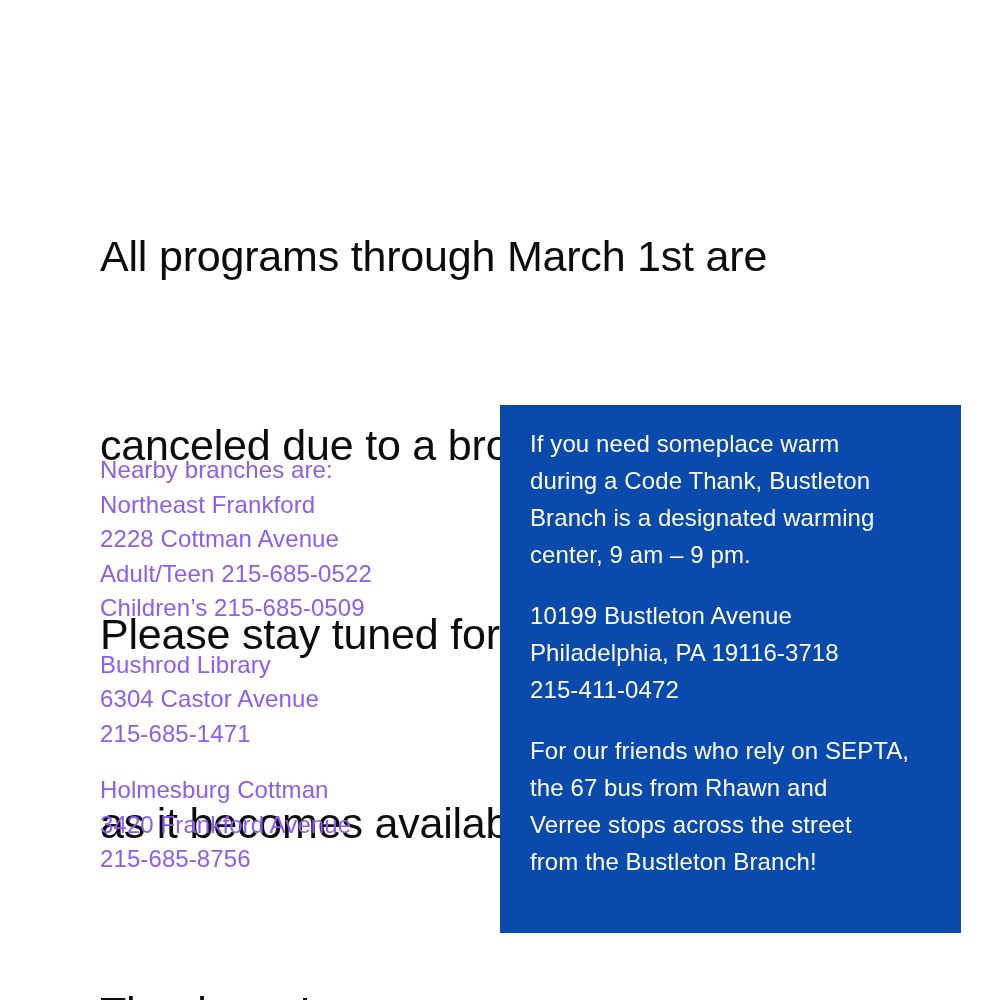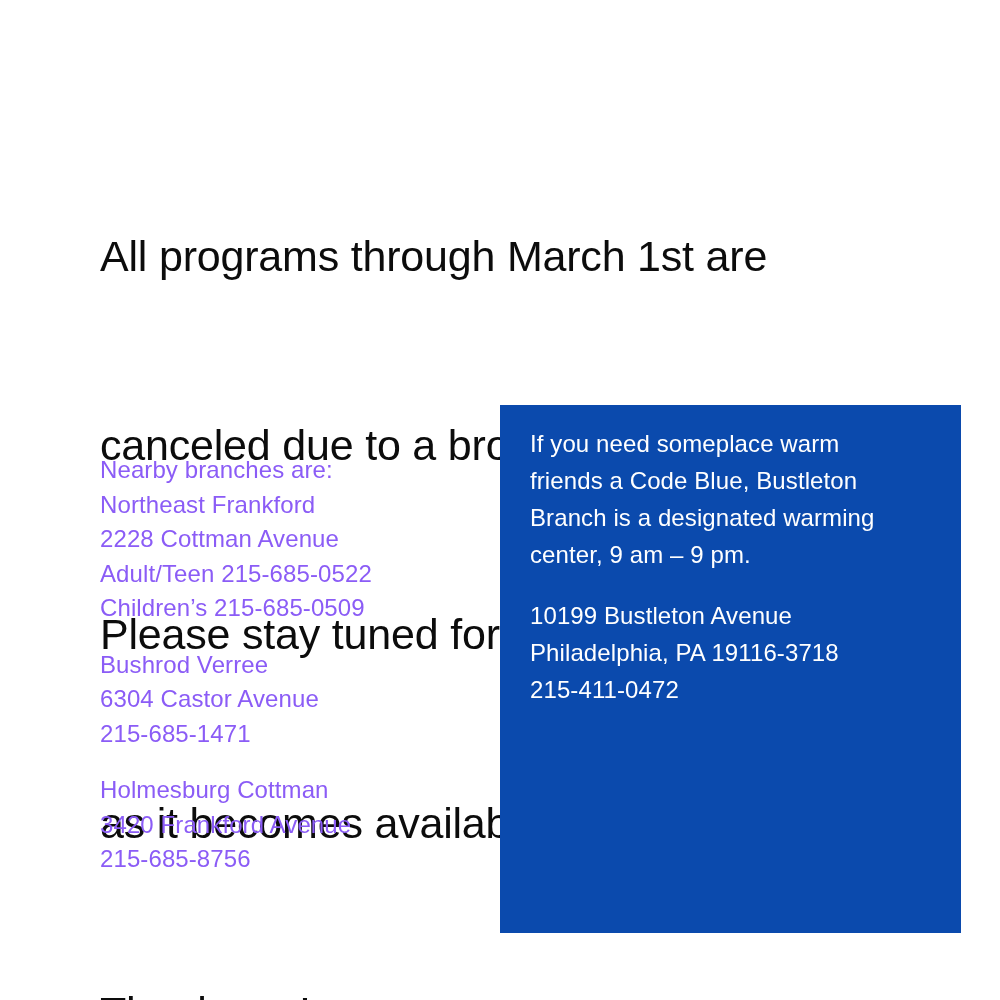--- a/index.html
+++ b/index.html
@@ -106,46 +106,52 @@
 
     <div class="branch-block">
       <span class="branch-line">Nearby branches are:</span>
       <span class="branch-line">Northeast Frankford</span>
       <span class="branch-line">2228 Cottman Avenue</span>
       <span class="branch-line">Adult/Teen 215-685-0522</span>
       <span class="branch-line">Children’s 215-685-0509</span>
     </div>
 
     <div class="branch-block">
-      <span class="branch-line">Bushrod Verree</span>
+      <span class="branch-line">Bushrod Library</span>
       <span class="branch-line">6304 Castor Avenue</span>
       <span class="branch-line">215-685-1471</span>
     </div>
 
     <div class="branch-block">
       <span class="branch-line">Holmesburg Cottman</span>
       <span class="branch-line">3420 Frankford Avenue</span>
       <span class="branch-line">215-685-8756</span>
     </div>
 
   </div>
 
   <div class="warming-box">
     <div class="warming-inner">
 
       <div class="wb-block">
         <span class="wb-line">If you need someplace warm</span>
-        <span class="wb-line">friends a Code Blue, Bustleton</span>
+        <span class="wb-line">during a Code Thank, Bustleton</span>
         <span class="wb-line">Branch is a designated warming</span>
         <span class="wb-line">center, 9 am – 9 pm.</span>
       </div>
 
       <div class="wb-block">
         <span class="wb-line">10199 Bustleton Avenue</span>
         <span class="wb-line">Philadelphia, PA 19116-3718</span>
         <span class="wb-line">215-411-0472</span>
       </div>
 
+      <div class="wb-block">
+        <span class="wb-line">For our friends who rely on SEPTA,</span>
+        <span class="wb-line">the 67 bus from Rhawn and</span>
+        <span class="wb-line">Verree stops across the street</span>
+        <span class="wb-line">from the Bustleton Branch!</span>
+      </div>
 
     </div>
   </div>
 
 </div>
 
 </body></html>

